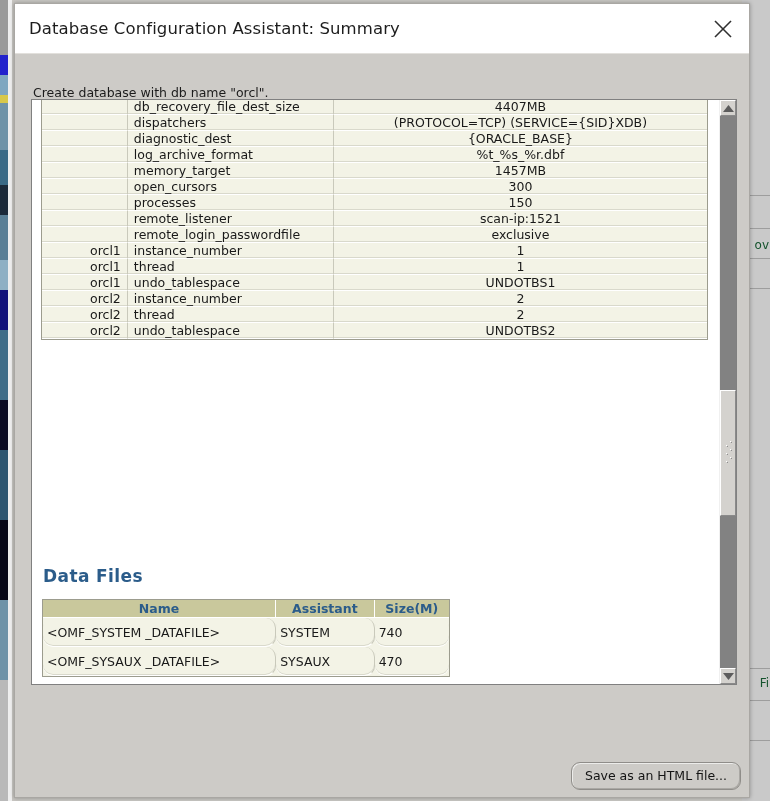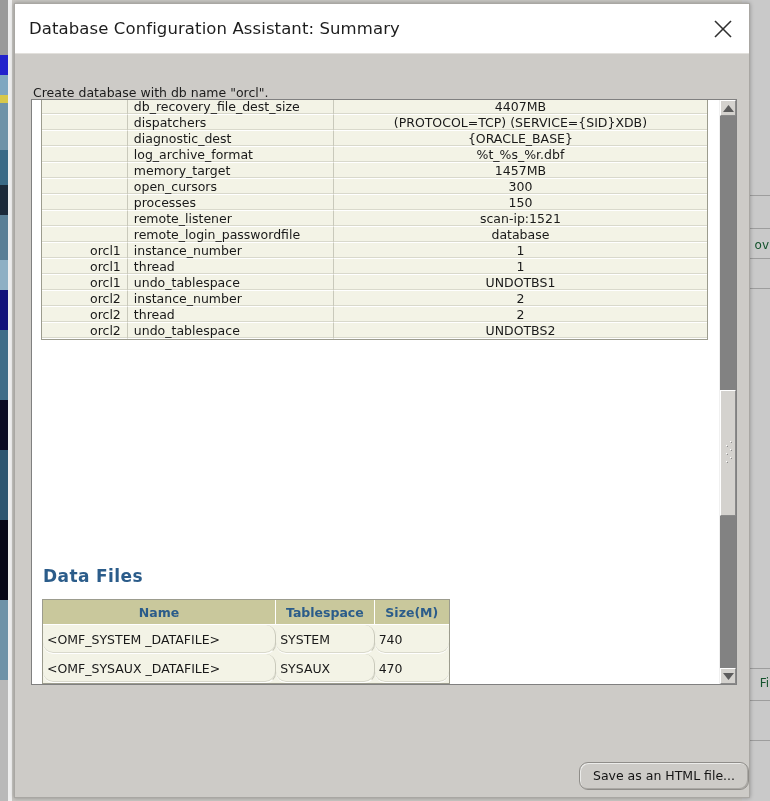--- a/index.html
+++ b/index.html
@@ -141,21 +141,21 @@
   }
   #datafiles-table {
     position: absolute; left: 10px; top: 499px;
     width: 408px;
     border-collapse: separate; border-spacing: 0;
     border: 1px solid #9c9c8e;
     background: #f3f3e6;
     box-sizing: border-box;
   }
   #datafiles-table th {
-    height: 25px;
+    height: 18px;
     background: #c9c89c;
     color: #2b5c8a;
     font-size: 12.5px;
     font-weight: bold;
     text-align: center;
     border-right: 1px solid #ffffff;
     border-bottom: 1px solid #ffffff;
     padding: 0 4px;
     box-sizing: border-box;
     white-space: nowrap;
@@ -223,21 +223,20 @@
     border-radius: 9px;
     color: #141414;
     font-size: 12.5px;
     font-family: "DejaVu Sans", "Liberation Sans", sans-serif;
     text-align: center;
     cursor: pointer;
     box-shadow: inset 1px 1px 0 #ececea, inset -1px -1px 0 #aaa8a4;
     box-sizing: border-box;
     line-height: 1;
     padding: 0;
-    margin-left: 8px;
   }
   #btn-save-html { left: 556px; top: 708px; width: 170px; height: 28px; }
 </style>
 </head>
 <body>
 
 <div id="bg-left-strip"></div>
 
 <div id="bg-right-panel">
   <div class="bg-rule" style="top:195px"></div>
@@ -309,21 +308,21 @@
                 <td class="c-val">150</td>
               </tr>
               <tr>
                 <td class="c-inst"></td>
                 <td class="c-name">remote_listener</td>
                 <td class="c-val">scan-ip:1521</td>
               </tr>
               <tr>
                 <td class="c-inst"></td>
                 <td class="c-name">remote_login_passwordfile</td>
-                <td class="c-val">database</td>
+                <td class="c-val">exclusive</td>
               </tr>
               <tr>
                 <td class="c-inst">orcl1</td>
                 <td class="c-name">instance_number</td>
                 <td class="c-val">1</td>
               </tr>
               <tr>
                 <td class="c-inst">orcl1</td>
                 <td class="c-name">thread</td>
                 <td class="c-val">1</td>
@@ -350,21 +349,21 @@
               </tr>
             </tbody>
         </table>
 
         <div id="datafiles-title">Data Files</div>
 
         <table id="datafiles-table">
           <thead>
             <tr>
               <th class="h-name">Name</th>
-              <th class="h-ts">Tablespace</th>
+              <th class="h-ts">Assistant</th>
               <th class="h-sz">Size(M)</th>
             </tr>
           </thead>
           <tbody>
 
           <tr>
                 <td class="d-name">&lt;OMF_SYSTEM _DATAFILE&gt;</td>
                 <td class="d-ts">SYSTEM</td>
                 <td class="d-sz">740</td>
               </tr>

